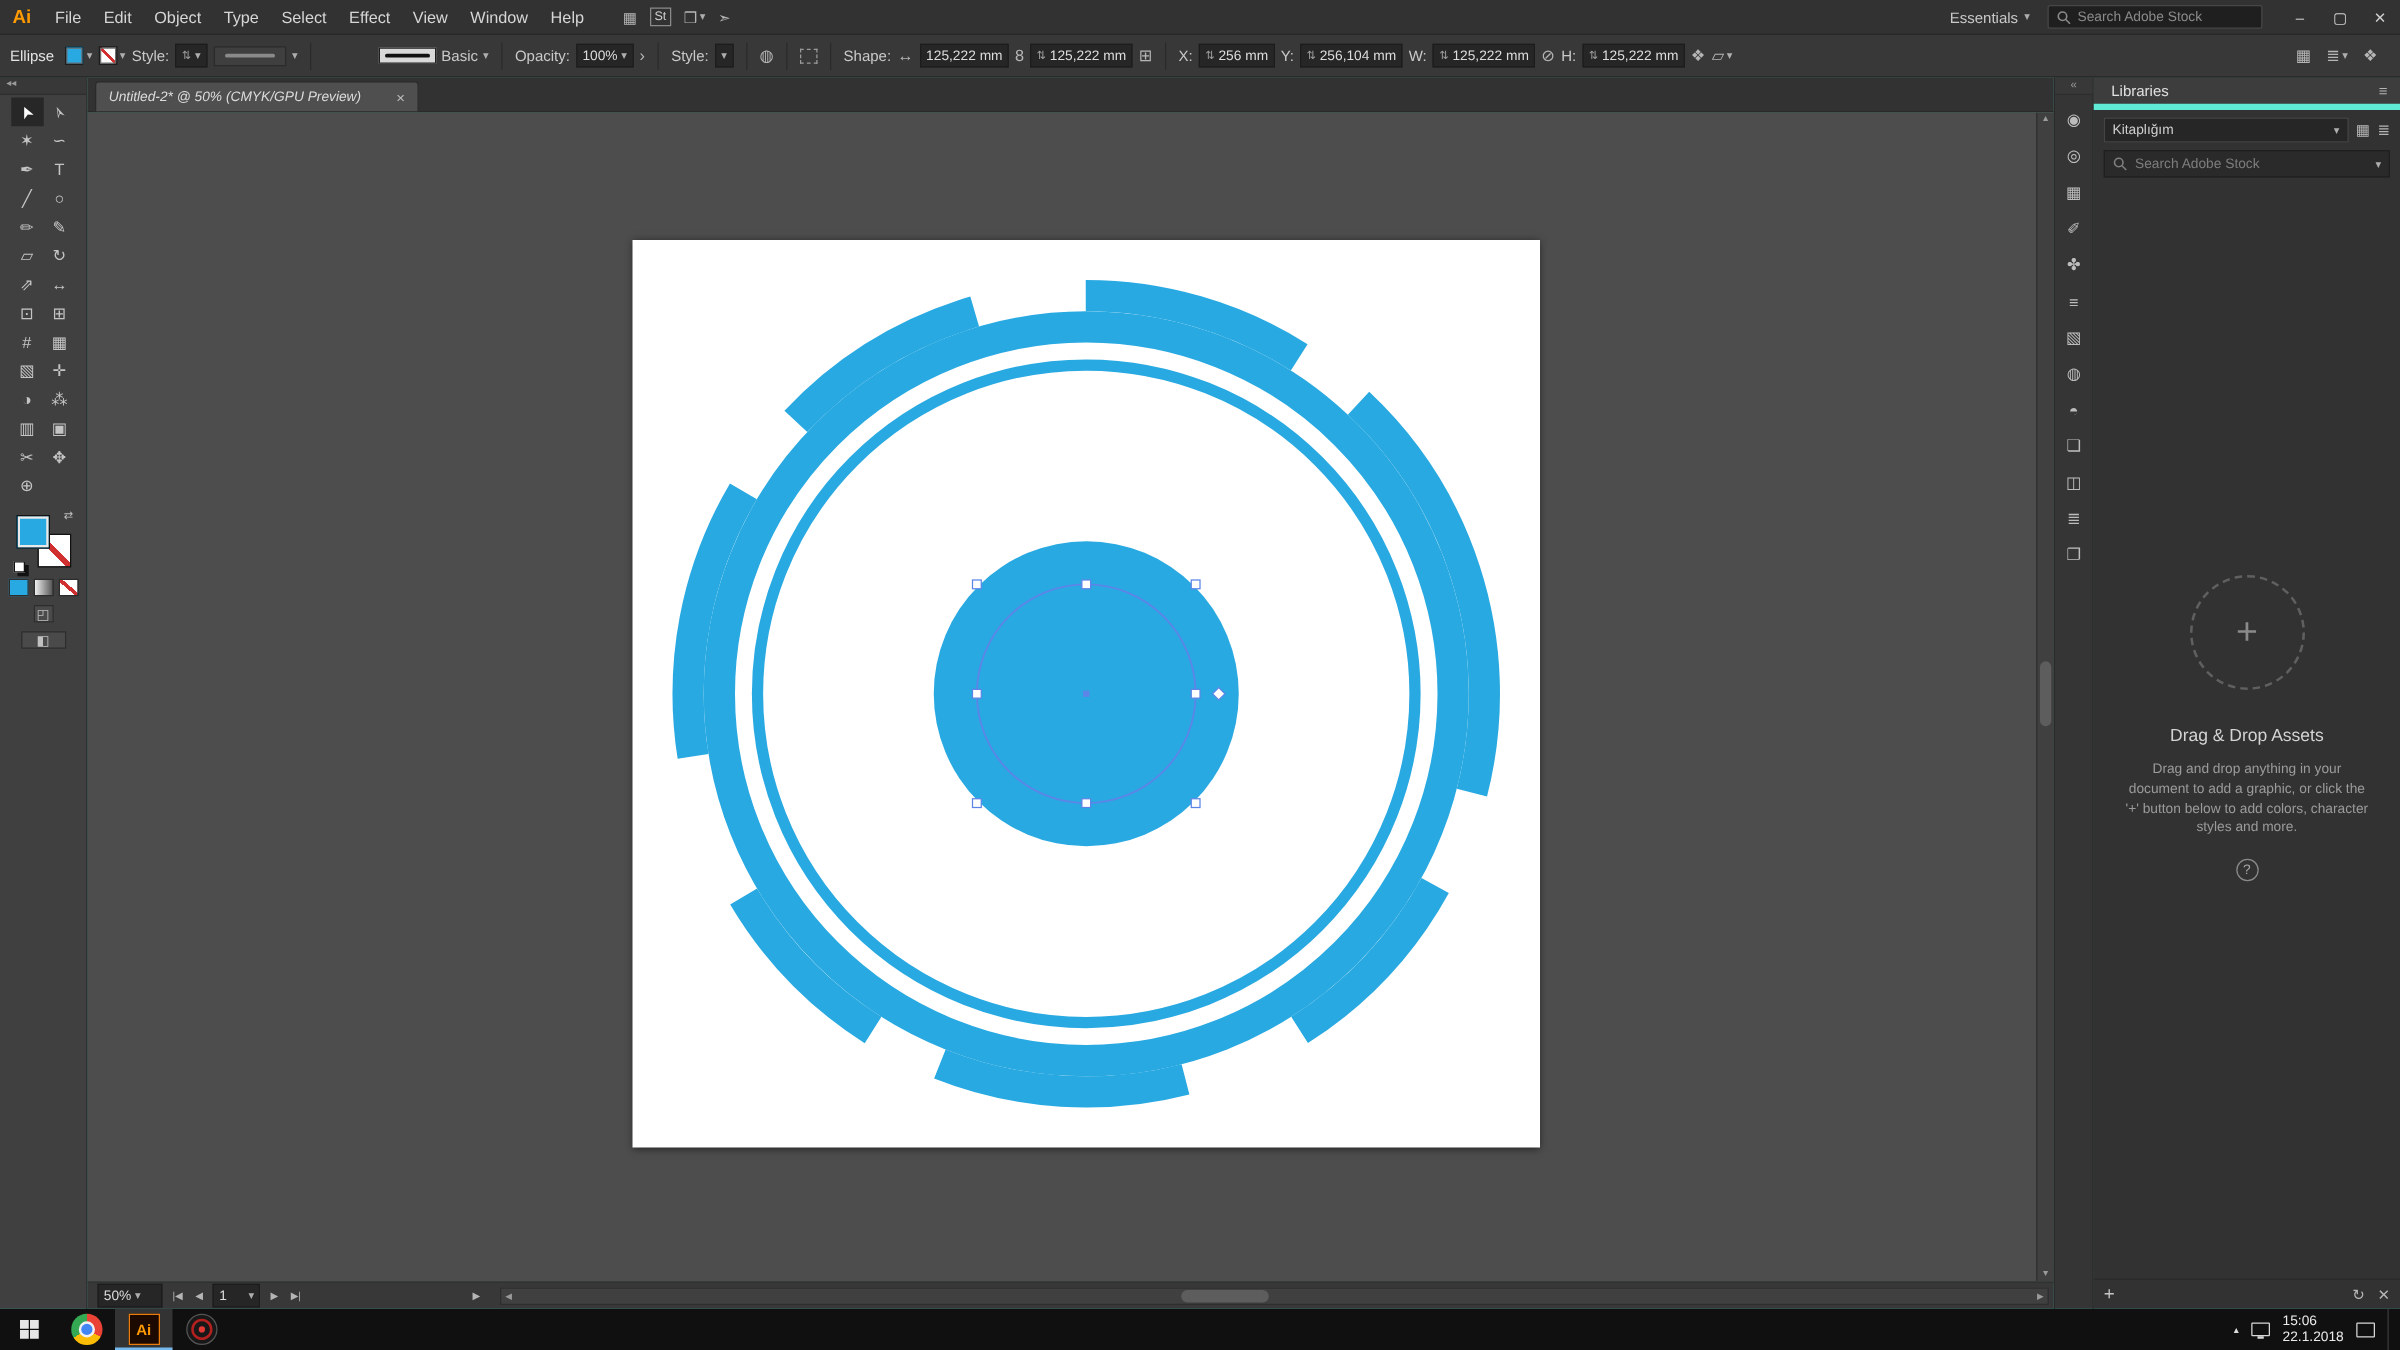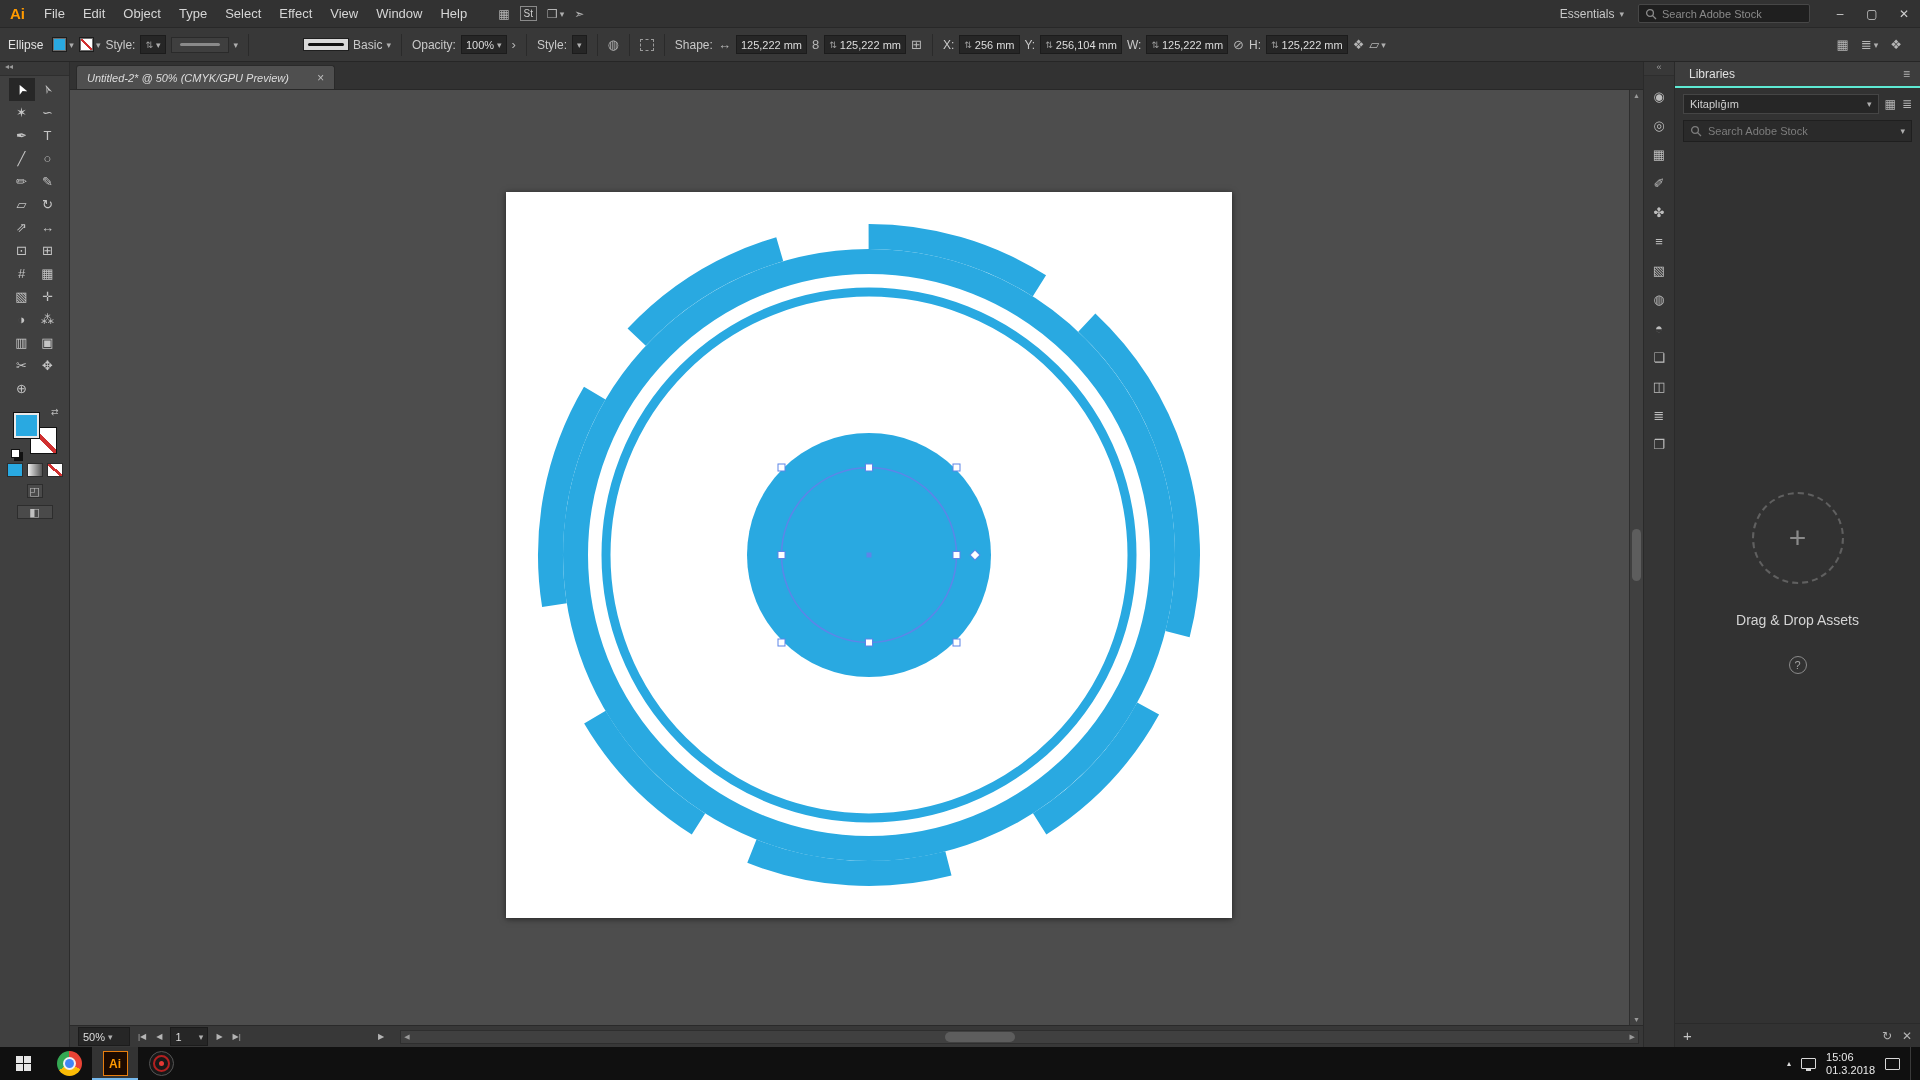--- a/index.html
+++ b/index.html
@@ -96,21 +96,21 @@
   .hscroll .arr.l{left:3px;} .hscroll .arr.r{right:3px;}
 
   
   .dock{position:absolute;right:245px;width:32px;top:0;bottom:0;background:#353535;border-left:1px solid #2a2a2a;border-right:1px solid #2a2a2a;}
   .dock-collapse{height:14px;font-size:9px;color:#9a9a9a;text-align:center;background:#383838;border-bottom:1px solid #2e2e2e;}
   .dock-icons{display:flex;flex-direction:column;align-items:center;gap:9px;padding-top:10px;}
   .dock-ico{width:22px;height:20px;display:flex;align-items:center;justify-content:center;font-size:13px;color:#bcbcbc;}
 
   
   .libraries{position:absolute;right:0;width:245px;top:0;bottom:0;background:#323232;display:flex;flex-direction:column;}
-  .lib-tabrow{height:26px;background:#3d3d3d;display:flex;align-items:center;border-bottom:2px solid #5eead4;}
+  .lib-tabrow{height:26px;background:#3d3d3d;display:flex;align-items:center;border-bottom:5px solid #5eead4;}
   .lib-tab{font-size:12px;color:#e0e0e0;padding:0 14px;}
   .lib-menu{margin-left:auto;padding-right:10px;color:#b5b5b5;font-size:12px;}
   .lib-toolrow{display:flex;align-items:center;gap:6px;padding:6px 8px 4px;}
   .lib-select{flex:1;height:20px;background:#262626;border:1px solid #454545;display:flex;align-items:center;
     justify-content:space-between;padding:0 6px;font-size:11px;color:#cfcfcf;}
   .view-btn{font-size:12px;color:#b5b5b5;}
   .lib-search{display:flex;align-items:center;gap:6px;height:22px;margin:2px 8px 0;background:#2a2a2a;
     border:1px solid #1f1f1f;padding:0 6px;}
   .lib-search .placeholder{flex:1;font-size:11px;color:#7d7d7d;}
   .lib-empty{flex:1;display:flex;flex-direction:column;align-items:center;justify-content:center;padding:0 24px;text-align:center;}
@@ -548,20 +548,21 @@
           <line x1="7.6" y1="7.6" x2="11" y2="11" stroke="#7d7d7d" stroke-width="1.3"></line>
         </svg>
         <span class="placeholder">Search Adobe Stock</span>
         <span class="chev">▾</span>
       </div>
       <div class="lib-empty">
         <div class="drop-circle">
           <span class="plus">+</span>
         </div>
         <div class="empty-title">Drag &amp; Drop Assets</div>
+        <div class="empty-body">Drag and drop anything in your document to add a graphic, or click the '+' button below to add colors, character styles and more.</div>
         <div class="help-circle">?</div>
       </div>
       <div class="lib-bottom">
         <span class="lib-add">+</span>
         <span class="right">
           <span class="view-btn">↻</span>
           <span class="view-btn">✕</span>
         </span>
       </div>
     </div>
@@ -583,20 +584,20 @@
       <span class="ai-task-icon">Ai</span>
     </div>
     <div class="task-btn">
       <span class="rec-icon"></span>
     </div>
     <div class="tray">
       <span class="tray-chev">▴</span>
       <span class="monitor-ico"></span>
       <div class="clock">
         <div>15:06</div>
-        <div>01.3.2018</div>
+        <div>22.1.2018</div>
       </div>
       <span class="action-ico"></span>
       <span class="show-desktop"></span>
     </div>
   </div>
 
 </div>
 
 </body></html>

